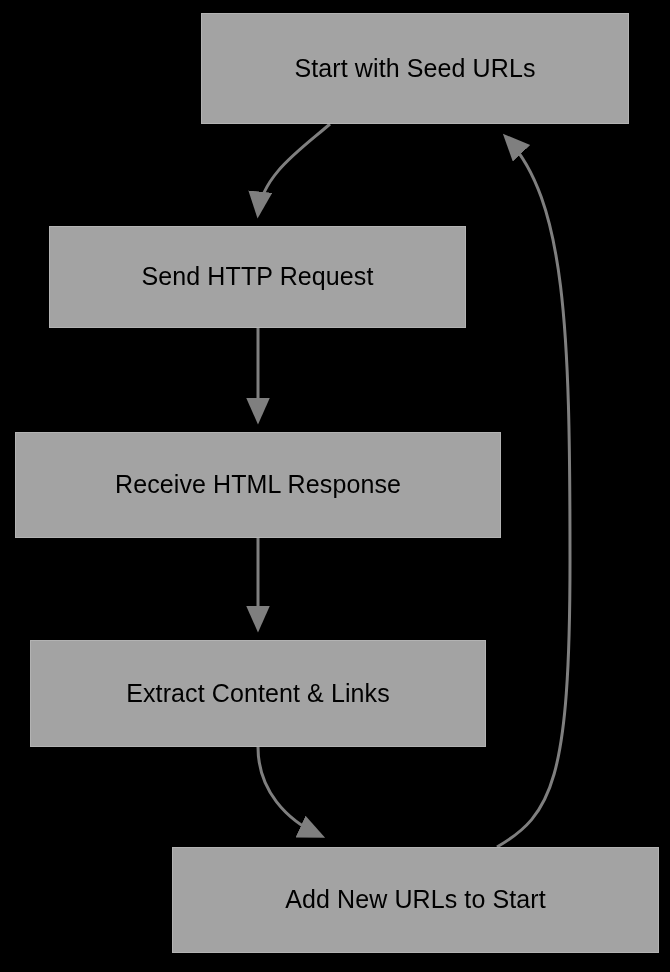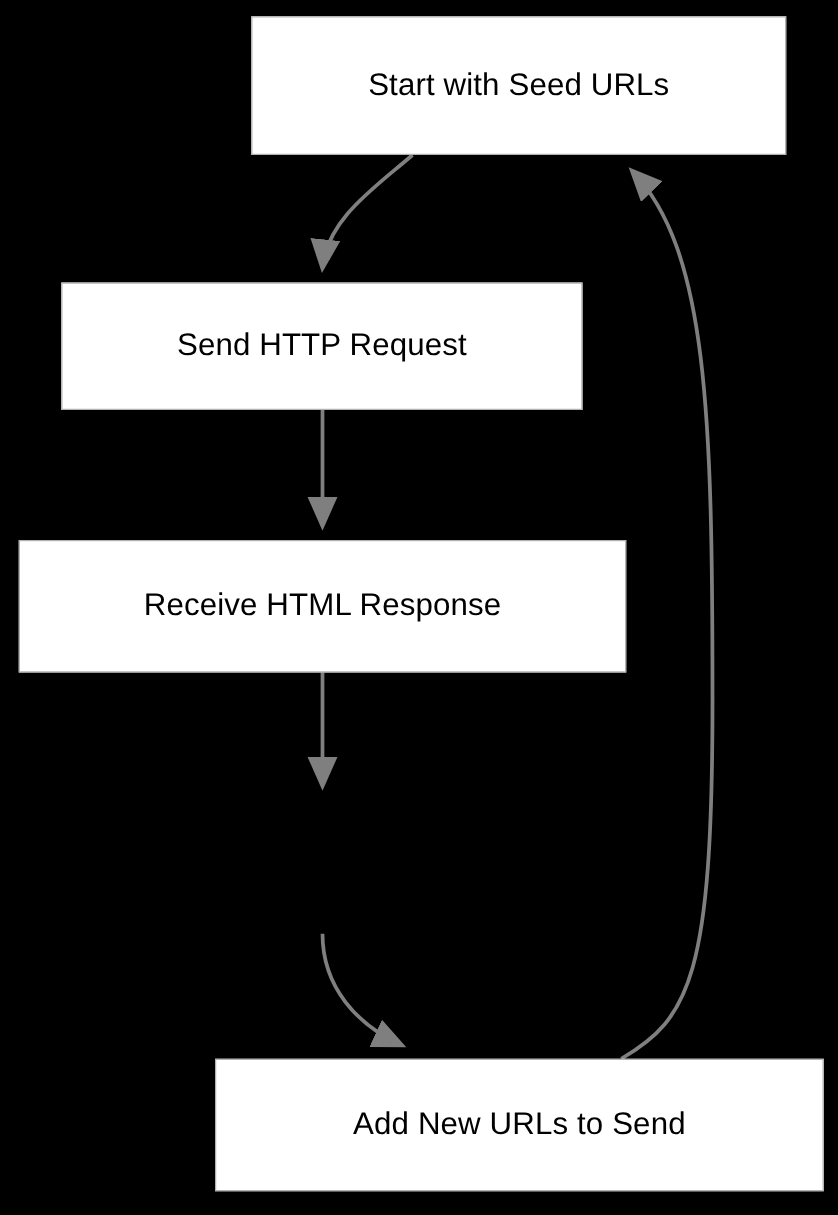--- a/index.html
+++ b/index.html
@@ -24,21 +24,21 @@
     position: absolute;
     left: 0;
     top: 0;
     width: 670px;
     height: 972px;
     pointer-events: none;
   }
   .flow-node {
     position: absolute;
     box-sizing: border-box;
-    background: #ffffff;
+    background: #a3a3a3;
     border: 1px solid #b3b3b3;
     display: flex;
     align-items: center;
     justify-content: center;
     color: #000000;
     font-family: "Liberation Sans", sans-serif;
     font-size: 25px;
     font-weight: 400;
     line-height: 1.1;
     letter-spacing: 0.1px;
@@ -75,18 +75,21 @@
   </div>
 
   <div class="flow-node" style="left: 15px; top: 432px; width: 486px; height: 106px;">
     <span class="node-label">Receive HTML Response</span>
   </div>
 
   <div class="flow-node" style="left: 49px; top: 226px; width: 417px; height: 102px;">
     <span class="node-label">Send HTTP Request</span>
   </div>
 
+  <div class="flow-node" style="left: 30px; top: 640px; width: 456px; height: 107px;">
+    <span class="node-label">Extract Content &amp; Links</span>
+  </div>
 
   <div class="flow-node" style="left: 172px; top: 847px; width: 487px; height: 106px;">
-    <span class="node-label">Add New URLs to Send</span>
+    <span class="node-label">Add New URLs to Start</span>
   </div>
 
 </div>
 
 </body></html>

